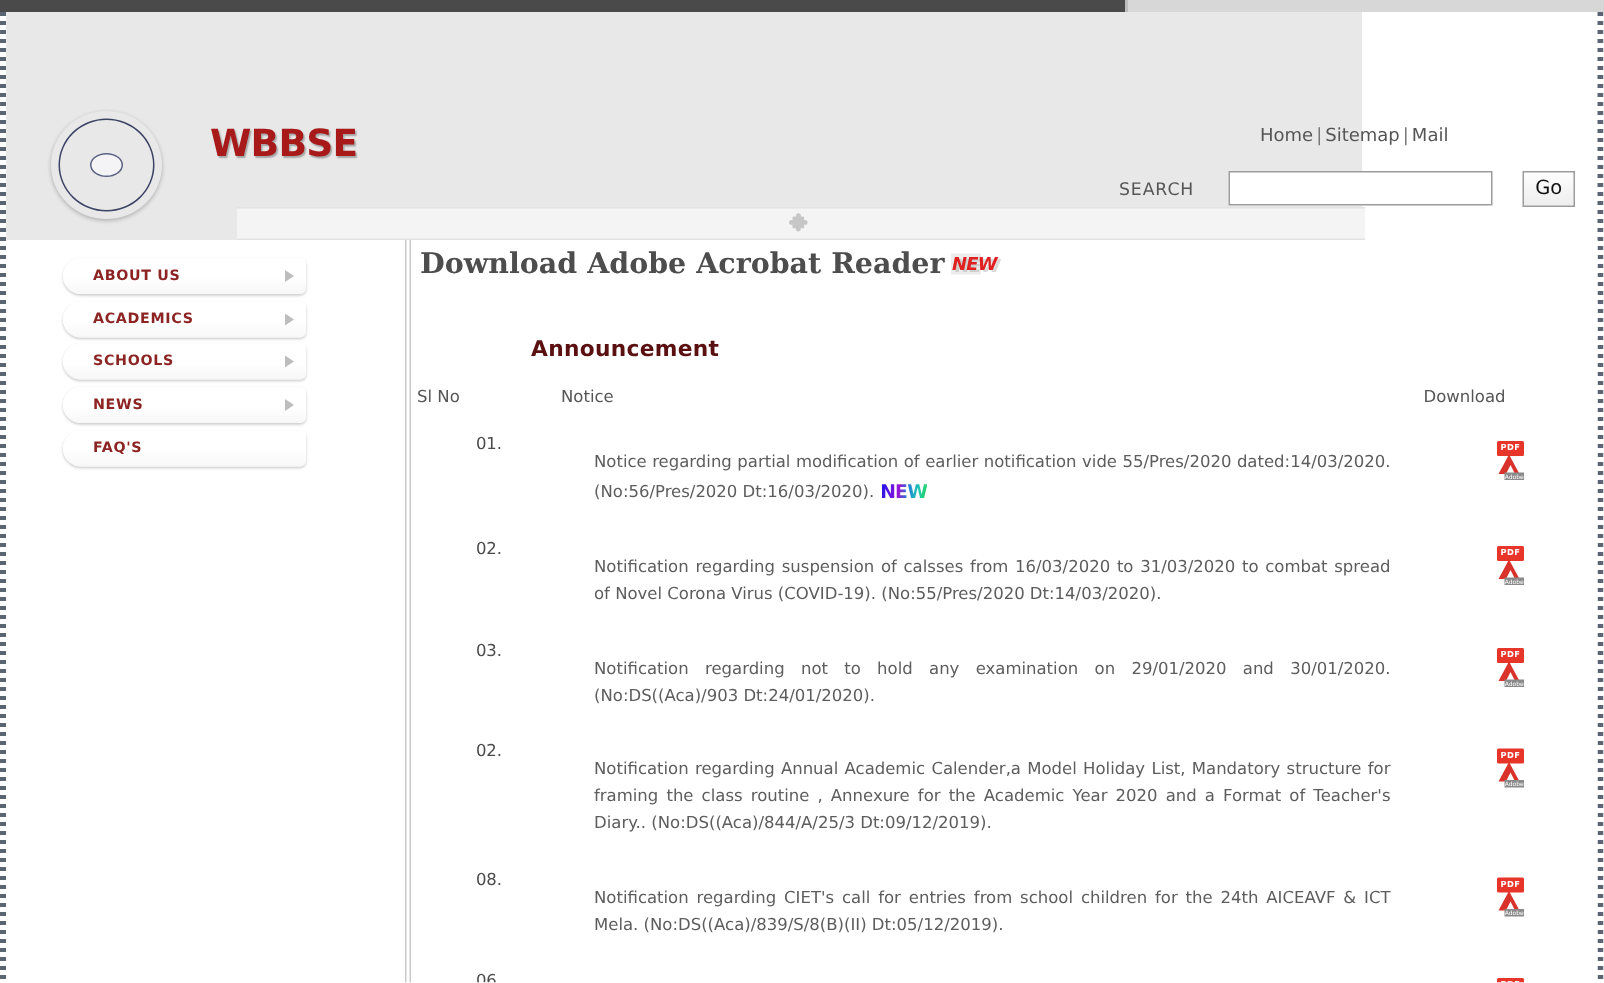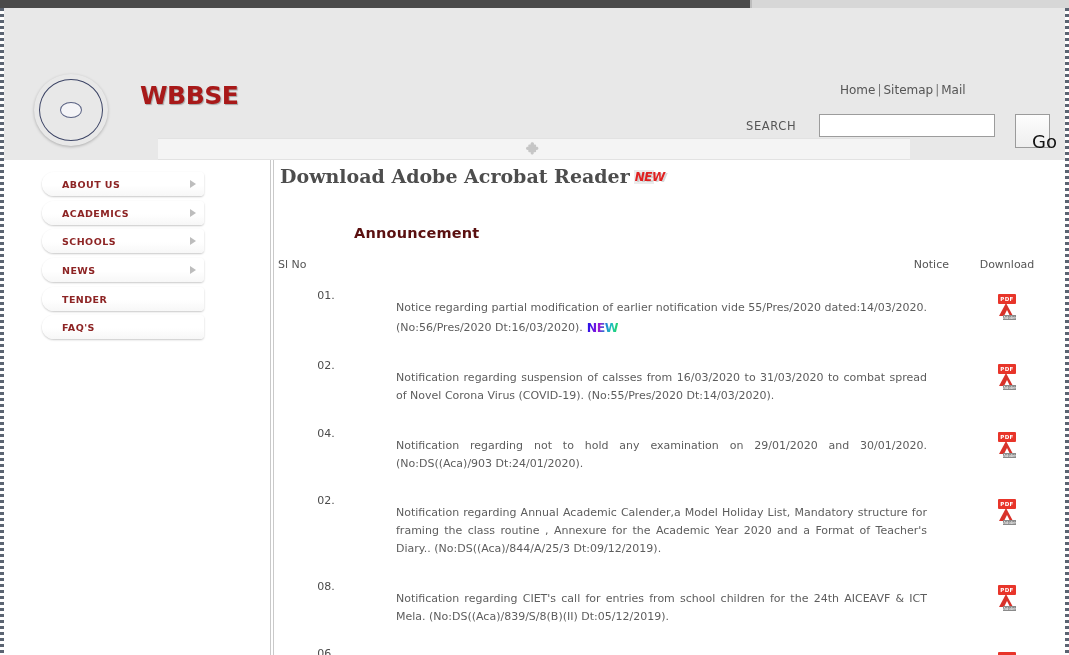--- a/index.html
+++ b/index.html
@@ -42,21 +42,21 @@
     background-image: repeating-linear-gradient(
         to bottom, #5b6472 0px, #5b6472 3px,
         #ffffff 3px, #ffffff 6px);
   }
   .edge-dots.left  { left: 0px; }
   .edge-dots.right { left: 1065px; }
 
   
   .header {
     position: absolute; top: 8px; left: 4px;
-    width: 1061px; height: 152px;
+    width: 904px; height: 152px;
     background: #e8e8e8;
   }
 
   .logo-seal {
     position: absolute; top: 66px; left: 30px;
     width: 74px; height: 72px;
     border-radius: 50%;
     background:
       radial-gradient(circle at 50% 50%,
         #f2f2f5 0%, #f2f2f5 17%,
@@ -127,26 +127,26 @@
     border: 1px solid #9c9c9c;
     font-size: 12px;
     padding: 0 4px;
     font-family: "DejaVu Sans", "Liberation Sans", sans-serif;
   }
   .search-go {
     position: absolute; top: 106px; left: 1011px;
     width: 35px; height: 24px;
     background: linear-gradient(to bottom, #fdfdfd 0%, #eeeeee 100%);
     border: 1px solid #9b9b9b;
-    font-size: 18px;
+    font-size: 13px;
     color: #111111;
     font-family: "DejaVu Sans", "Liberation Sans", sans-serif;
     line-height: 22px;
     text-align: center;
-    padding: 16px;
+    padding: 0;
     cursor: pointer;
   }
 
   
   .navstrip {
     position: absolute; top: 138px; left: 158px;
     width: 752px; height: 22px;
     background: #f4f4f4;
     border-top: 1px solid #e2e2e2;
     border-bottom: 1px solid #e2e2e2;
@@ -249,22 +249,22 @@
     border-collapse: collapse;
   }
   .tbl th {
     font-size: 11px;
     font-weight: normal;
     color: #555555;
     padding: 0 0 6px 0;
     vertical-align: top;
   }
   .tbl th.c-sl  { width: 96px;  text-align: left; }
-  .tbl th.c-nt  { width: 575px; text-align: right; }
-  .tbl th.c-dl  { width: 116px; text-align: center; }
+  .tbl th.c-nt  { width: 575px; text-align: left; }
+  .tbl th.c-dl  { width: 116px; text-align: left; }
 
   .tbl td { vertical-align: top; padding: 0; }
   .tbl td.c-sl {
     width: 96px;
     text-align: center;
     font-size: 11px;
     color: #4b4b4b;
     padding-top: 12px;
   }
   .tbl td.c-nt {
@@ -385,24 +385,20 @@
       <span class="side-label">ACADEMICS</span>
       <span class="side-arrow"></span>
     </div>
     <div class="side-item">
       <span class="side-label">SCHOOLS</span>
       <span class="side-arrow"></span>
     </div>
     <div class="side-item">
       <span class="side-label">NEWS</span>
       <span class="side-arrow"></span>
-    </div>
-    <div class="side-item">
-      <span class="side-label">TENDER</span>
-
     </div>
     <div class="side-item">
       <span class="side-label">FAQ'S</span>
 
     </div>
   </div>
 
   <div class="content-rule"></div>
 
   <div class="content">
@@ -443,21 +439,21 @@
             <span class="pdf-icon">
               <span class="pdf-tag">PDF</span>
               <span class="pdf-a"></span>
               <span class="pdf-a-cut"></span>
               <span class="pdf-foot">Adobe</span>
             </span>
           </td>
         </tr>
 
         <tr>
-          <td class="c-sl">04.</td>
+          <td class="c-sl">03.</td>
           <td class="c-nt"><span>Notification regarding not to hold any examination on 29/01/2020 and 30/01/2020. (No:DS((Aca)/903 Dt:24/01/2020).</span></td>
           <td class="c-dl">
             <span class="pdf-icon">
               <span class="pdf-tag">PDF</span>
               <span class="pdf-a"></span>
               <span class="pdf-a-cut"></span>
               <span class="pdf-foot">Adobe</span>
             </span>
           </td>
         </tr>

